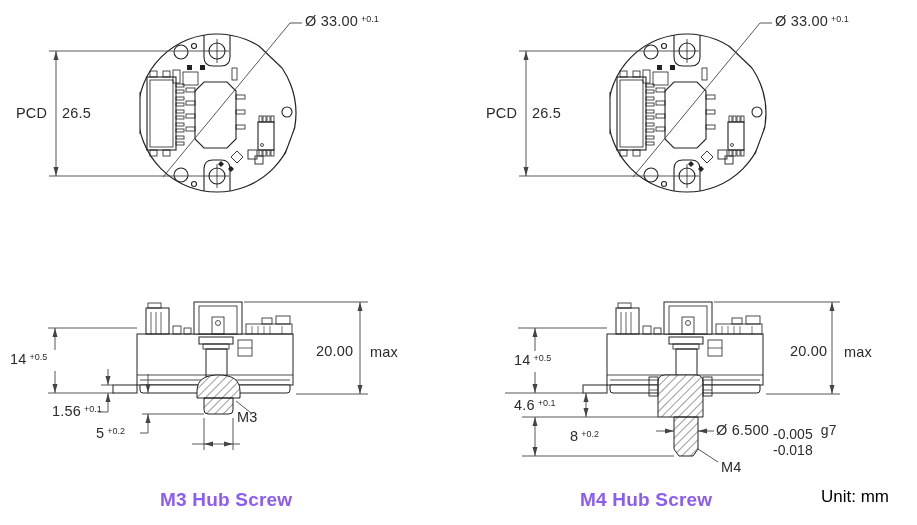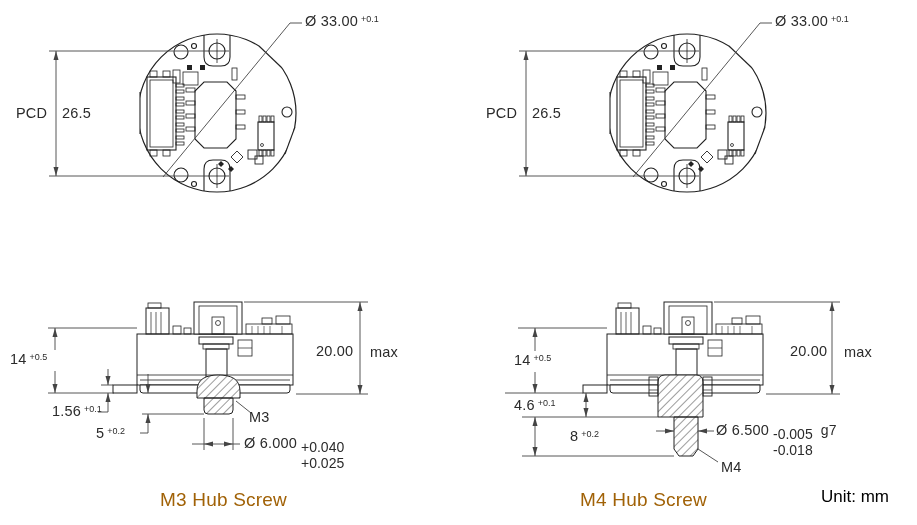--- a/index.html
+++ b/index.html
@@ -4,21 +4,21 @@
 <style>
   html,body{margin:0;padding:0;background:#fff;}
   #stage{position:relative;width:917px;height:525px;background:#fff;overflow:hidden;
          font-family:"Liberation Sans",sans-serif;border-radius:19px;}
   svg{position:absolute;left:0;top:0;}
   .lbl{position:absolute;font-size:14.5px;color:#2b2b2b;white-space:nowrap;letter-spacing:.2px;line-height:1;}
   .tol{font-size:9px;position:relative;top:-4px;margin-left:3px;letter-spacing:0;}
   .stack{display:inline-flex;flex-direction:column;font-size:14px;line-height:1.15;margin-left:4px;
          vertical-align:-4px;letter-spacing:0;}
   .fit{margin-left:8px;font-size:14px;text-align:center;}
-  .title{position:absolute;font-weight:normal;font-size:19px;color:#a16207;white-space:nowrap;letter-spacing:.2px;}
+  .title{position:absolute;font-weight:bold;font-size:19px;color:#8b5cf6;white-space:nowrap;letter-spacing:.2px;}
   .unit{position:absolute;font-size:17px;color:#000;white-space:nowrap;}
 </style>
 </head>
 <body>
 
 <div id="stage">
 
 <svg width="917" height="525" viewBox="0 0 917 525">
   <defs>
     <pattern id="h45" width="6" height="6" patternUnits="userSpaceOnUse" patternTransform="rotate(45)">
@@ -260,25 +260,21 @@
 
 <div class="lbl" style="left:775px;top:14px;"><span>Ø 33.00</span><span class="tol">+0.1</span></div>
 <div class="lbl" style="left:486px;top:106px;">PCD</div>
 <div class="lbl" style="left:532px;top:106px;">26.5</div>
 
 <div class="lbl" style="left:10px;top:352px;"><span>14</span><span class="tol">+0.5</span></div>
 <div class="lbl" style="left:316px;top:344px;">20.00</div>
 <div class="lbl" style="left:370px;top:345px;">max</div>
 <div class="lbl" style="left:52px;top:404px;"><span>1.56</span><span class="tol">+0.1</span></div>
 <div class="lbl" style="left:96px;top:426px;"><span>5</span><span class="tol">+0.2</span></div>
-<div class="lbl" style="left:249px;top:410px;text-align:right;">M3</div>
-<div class="lbl" style="left:244px;top:436px;"><span>Ø 6.000</span><span class="stack">
-        <span>+0.040</span>
-        <span>+0.025</span>
-      </span></div>
+<div class="lbl" style="left:237px;top:410px;text-align:right;">M3</div>
 <div class="title" style="left:160px;top:489px;">M3 Hub Screw</div>
 
 <div class="lbl" style="left:514px;top:353px;"><span>14</span><span class="tol">+0.5</span></div>
 <div class="lbl" style="left:790px;top:344px;">20.00</div>
 <div class="lbl" style="left:844px;top:345px;">max</div>
 <div class="lbl" style="left:514px;top:398px;"><span>4.6</span><span class="tol">+0.1</span></div>
 <div class="lbl" style="left:570px;top:429px;"><span>8</span><span class="tol">+0.2</span></div>
 <div class="lbl" style="left:716px;top:423px;"><span>Ø 6.500</span><span class="stack">
         <span>-0.005</span>
         <span>-0.018</span>

